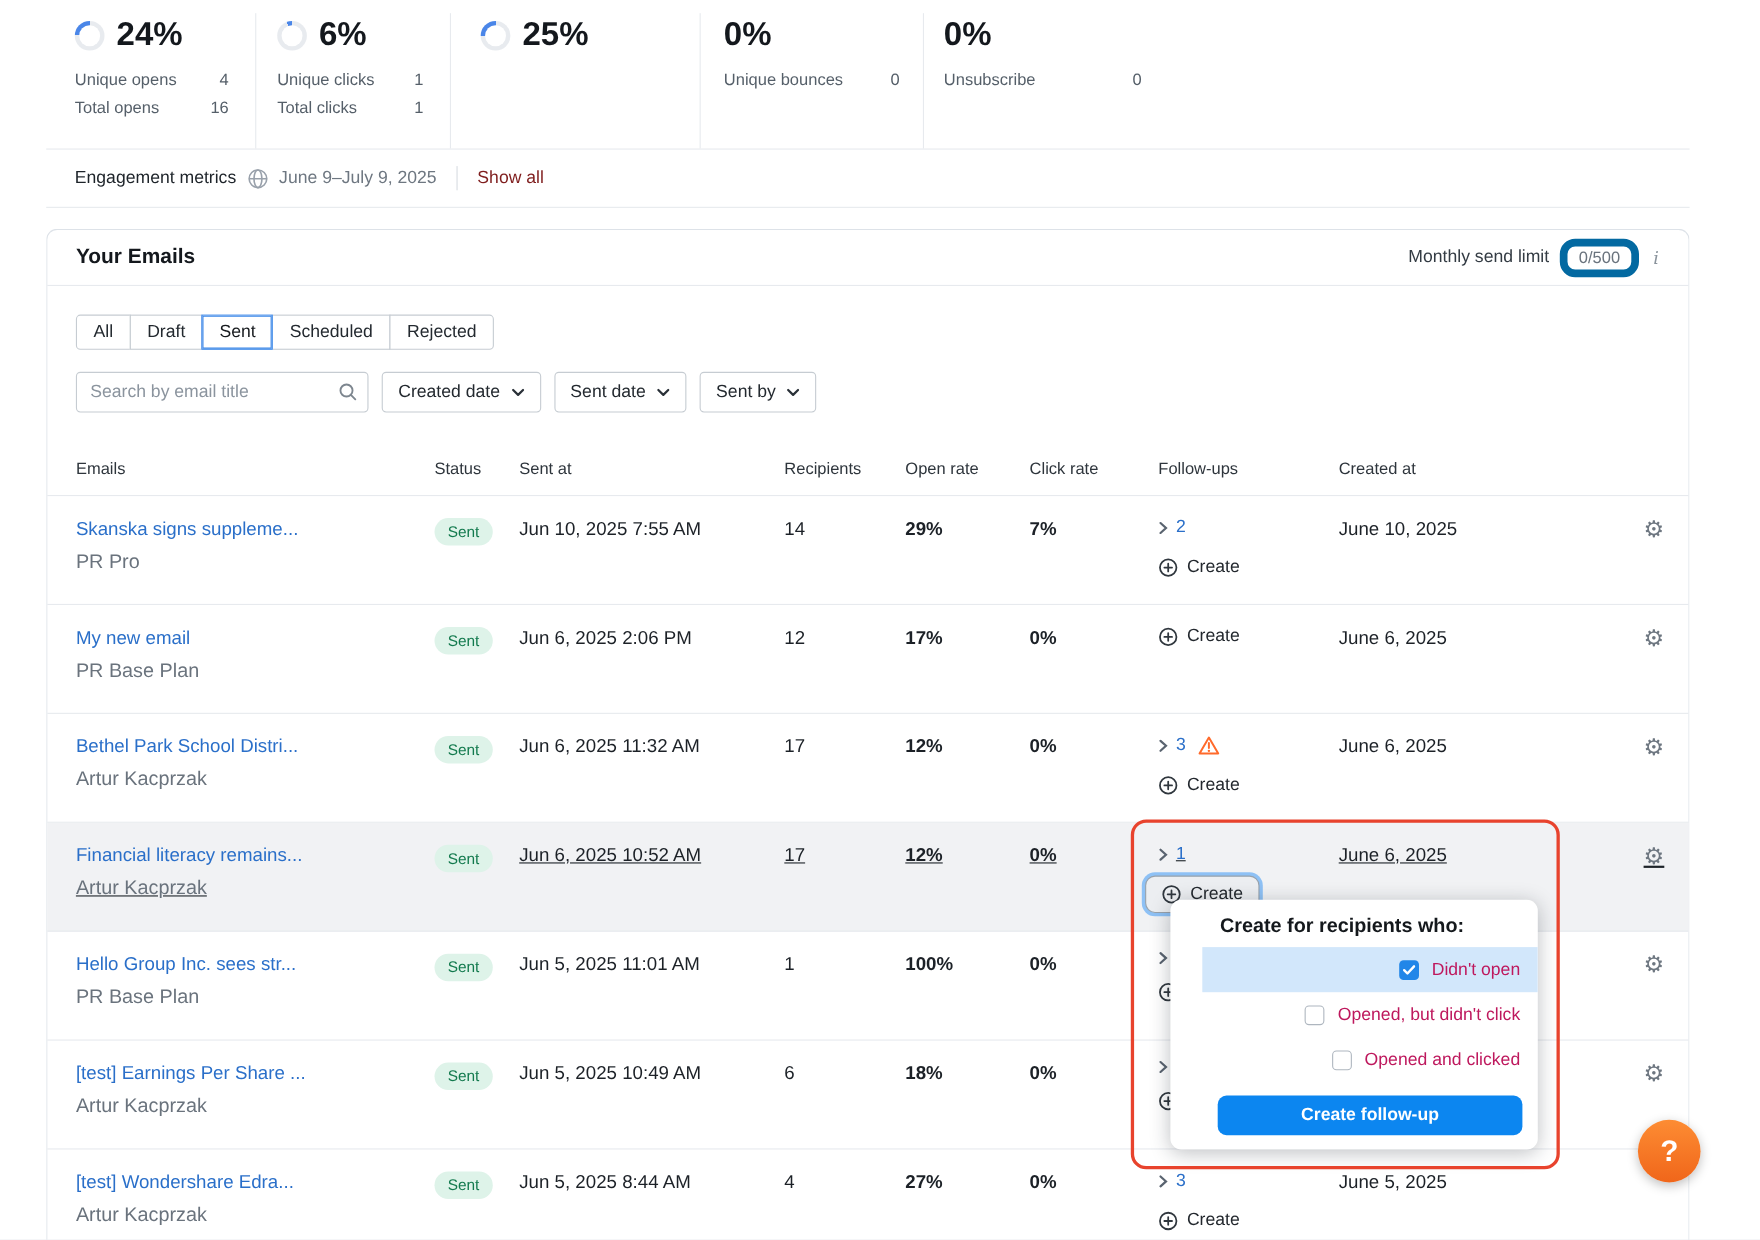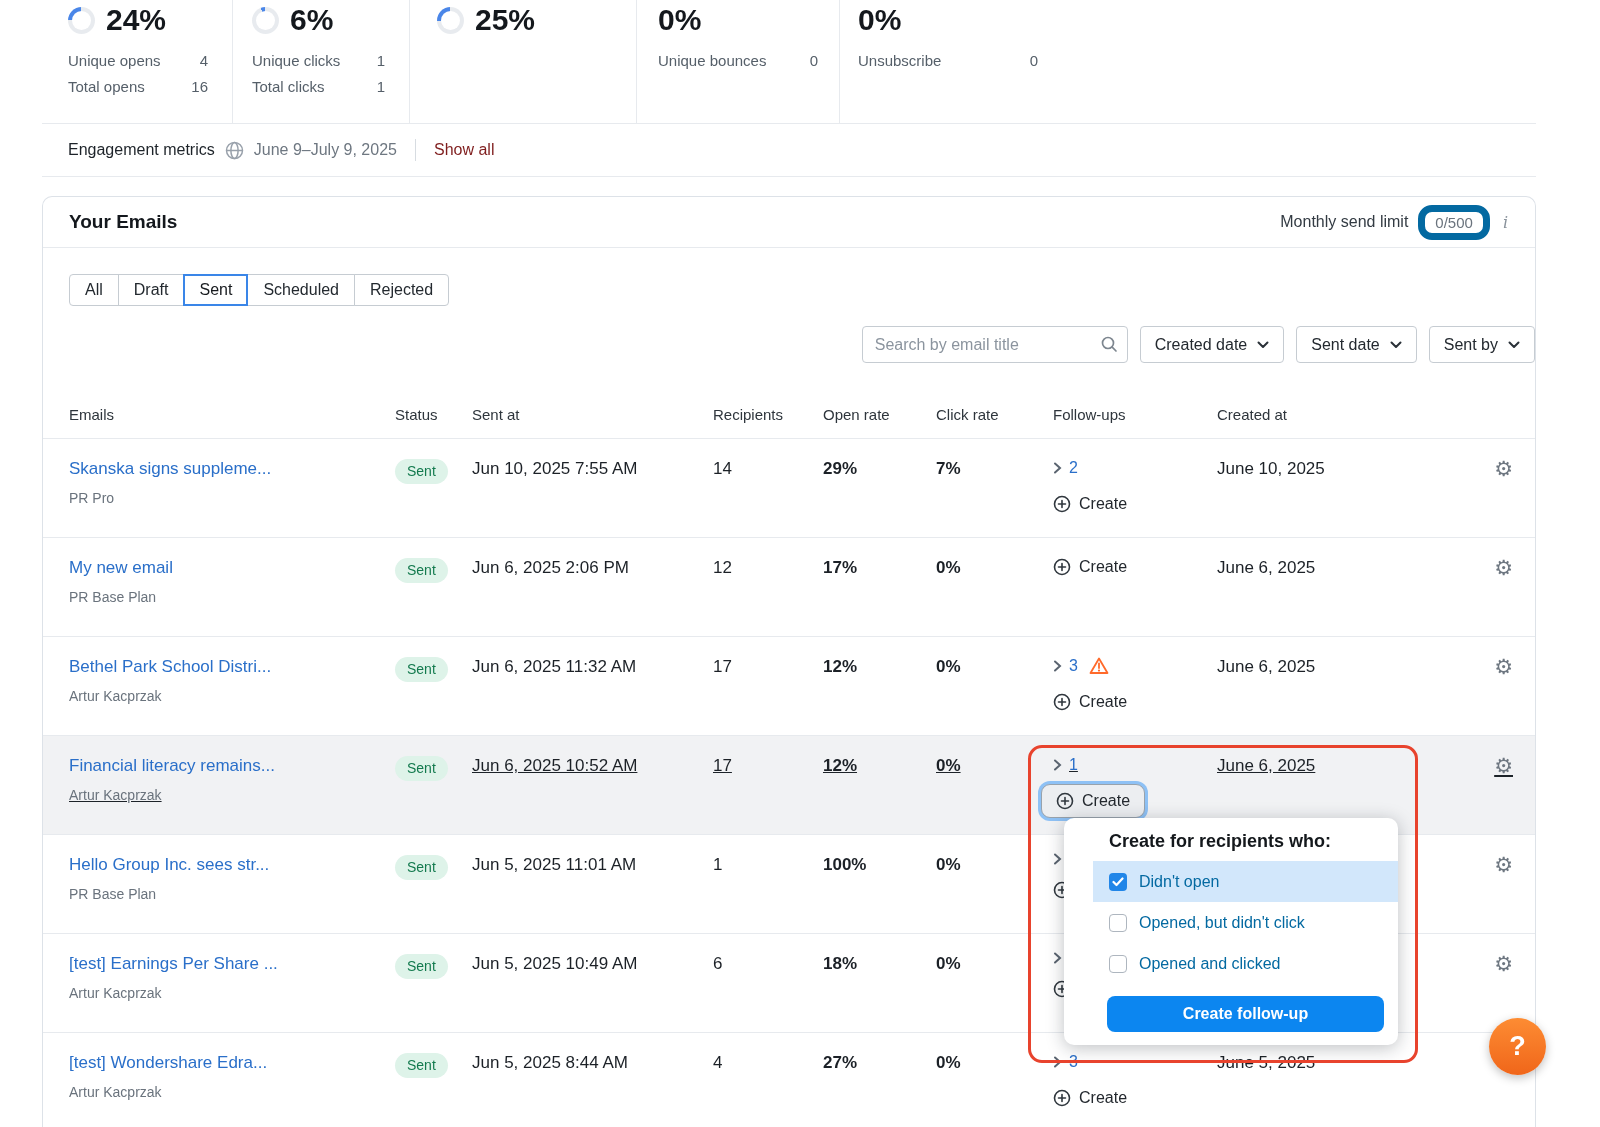--- a/index.html
+++ b/index.html
@@ -5,21 +5,21 @@
   * { box-sizing: border-box; }
   html,body { margin:0; padding:0; }
   body {
     width:1600px; height:1127px; overflow:hidden; position:relative;
     background:#fff; color:#1d2329;
     font-family:"Liberation Sans","DejaVu Sans",sans-serif;
   }
   a { text-decoration:none; }
 
   
-  .top-card { margin:0 64px 0 42px; }
+  .top-card { margin:12px 64px 0 42px; }
   .metrics { display:flex; height:123px; }
   .metric { padding-left:26px; }
   .m1 { width:191px; border-right:1px solid #e7eaee; }
   .m2 { width:177px; border-right:1px solid #e7eaee; padding-left:19px; }
   .m3 { width:227px; border-right:1px solid #e7eaee; padding-left:27px; }
   .m4 { width:203px; border-right:1px solid #e7eaee; padding-left:21px; }
   .m5 { flex:1; padding-left:18px; }
   .metric-top { display:flex; align-items:center; gap:11px; height:40px; }
   .donut { width:27px; height:27px; border-radius:50%; position:relative; flex:0 0 auto; }
   .donut::after { content:""; position:absolute; inset:4px; background:#fff; border-radius:50%; }
@@ -49,59 +49,59 @@
   .limit-badge { border:7px solid #0369a1; border-radius:14px; padding:2px 10px; font-size:15px; color:#6a737d; }
   .info-i { color:#8a939c; font-size:16px; font-family:"DejaVu Serif",serif; font-style:italic; padding:0 3px; cursor:pointer; }
 
   .tabs { display:inline-flex; margin:26px 0 0 26px; }
   .tab { padding:6px 15px; border:1px solid #c6ccd2; margin-left:-1px; font-size:16px; color:#23292f;
     background:#fff; position:relative; cursor:pointer; }
   .tab:first-child { border-radius:4px 0 0 4px; margin-left:0;text-align:center; }
   .tab:last-child { border-radius:0 4px 4px 0; }
   .tab.active { border-color:#3a86e8; box-shadow:inset 0 0 0 1px #3a86e8; z-index:2; color:#16191d; }
 
-  .filters { display:flex; gap:12px; margin:20px 0 0 26px;justify-content:flex-end; }
+  .filters { display:flex; gap:12px; margin:20px 0 0 26px; }
   .search-box { position:relative; width:266px; height:37px; }
   .search-input { width:100%; height:100%; border:1px solid #c6ccd2; border-radius:4px;
     padding:0 36px 0 12px; font-size:16px; color:#1d2329; font-family:inherit; outline:none; }
   .search-input::placeholder { color:#8b949e; }
   .search-icon { position:absolute; right:10px; top:9px; }
   .dropdown { height:37px; border:1px solid #c6ccd2; border-radius:4px; background:#fff;
     display:inline-flex; align-items:center; gap:10px; padding:0 14px; font-size:16px; color:#23292f; cursor:pointer; }
 
   
   .table { margin-top:28px; }
   .thead, .trow { display:grid;
     grid-template-columns:326px 77px 241px 110px 113px 117px 164px 224px minmax(0,1fr);
     padding-left:26px; }
   .thead { height:48px; align-items:center; font-size:15px; color:#2e353c; border-bottom:1px solid #e7eaee; }
   .trow { min-height:99px; border-bottom:1px solid #e7eaee; padding-top:18px; padding-bottom:10px; align-items:start; }
   .trow.highlighted { background:#f1f2f4;text-decoration:underline; }
   .cell { min-width:0; }
   .cell-title { font-size:17px; color:#2a6fc9; line-height:24px; cursor:pointer; display:inline-block; }
-  .cell-sub { font-size:14px; color:#6a737d; margin-top:7px; line-height:20px; }
+  .cell-sub { font-size:18px; color:#6a737d; margin-top:7px; line-height:20px; }
   .badge { display:inline-block; background:#def3e9; color:#137a4e; font-size:14px; padding:4px 12px;
     border-radius:14px; line-height:1.2; margin-top:2px; }
   .cell-date, .cell-num { font-size:17px; color:#1c2127; line-height:24px; }
   .rate { font-weight:700; }
   .fu-count { display:flex; align-items:center; gap:7px; font-size:16px; color:#2a6fc9; line-height:22px; cursor:pointer; }
   .fu-create { display:inline-flex; align-items:center; gap:8px; font-size:16px; color:#23282e; margin-top:16px; cursor:pointer; }
   .fu-create.first { margin-top:2px; }
   .fu-create-btn { display:inline-flex; align-items:center; gap:8px; font-size:16px; color:#23282e;
     margin-top:8px; margin-left:-12px; padding:7px 14px; background:#eceef1; border:1px solid #98a2ac;
     border-radius:9px; box-shadow:0 0 0 3px #8ec1f5; cursor:pointer; }
   .gear { justify-self:end; margin-right:22px; font-size:21px; color:#6e7781;
     font-family:"DejaVu Sans",sans-serif; line-height:24px; cursor:pointer; }
 
   
   .popup { position:absolute; left:1064px; top:818px; width:334px; background:#fff; border-radius:10px;
     box-shadow:0 3px 18px rgba(20,30,40,.28); z-index:40; overflow:hidden;padding-left:29px; }
   .popup-title { font-size:18px; font-weight:700; color:#14181c; padding:13px 16px 9px; }
   .popup-option { display:flex; align-items:center; gap:12px; height:41px; padding:0 16px;
-    font-size:16px; color:#0369a1; cursor:pointer; }
+    font-size:16px; color:#be185d; cursor:pointer;justify-content:flex-end; }
   .popup-option.selected { background:#d2e7fb; }
   .cb { width:18px; height:18px; border-radius:4px; display:flex; align-items:center; justify-content:center; flex:0 0 auto; }
   .cb.unchecked { border:1.5px solid #aeb6bf; background:#fff; }
   .cb.checked { background:#2186e8; }
   .cb svg { display:none; }
   .cb.checked svg { display:block; }
   .popup-btn { display:block; margin:12px 14px 13px; width:calc(100% - 28px); height:36px; background:#0c86f0;
     color:#fff; font-size:16px; font-weight:700; border:none; border-radius:8px; cursor:pointer; font-family:inherit; }
 
   

